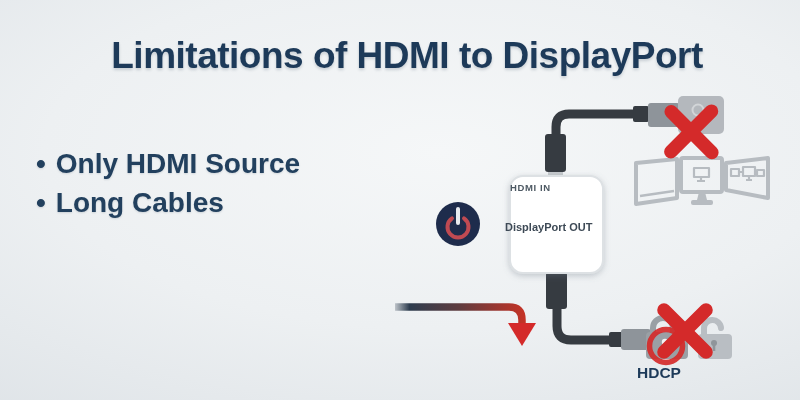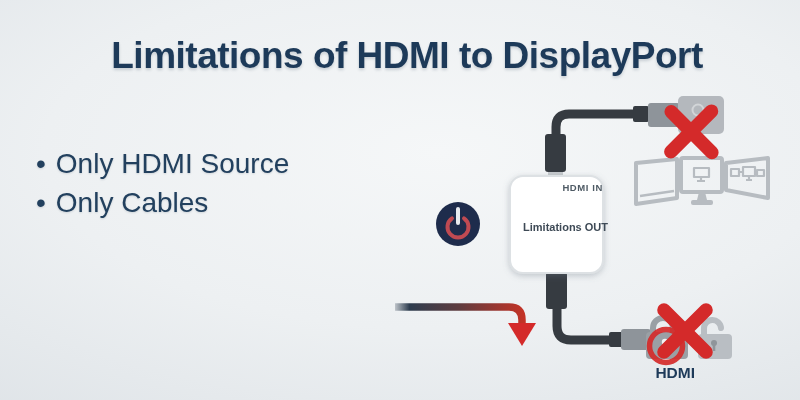--- a/index.html
+++ b/index.html
@@ -15,28 +15,28 @@
     position:absolute;top:28px;left:0;width:100%;
     text-align:center;
     font-size:37px;font-weight:bold;letter-spacing:-0.5px;
     color:var(--title_color);
     text-shadow:0 2px 3px rgba(30,50,70,.18);
     margin:7px;
   }
   .limitations{
     position:absolute;left:36px;top:144px;
     list-style:none;margin:0;padding:0;
-    font-size:28px;font-weight:normal;line-height:39px;
+    font-size:28px;font-weight:bold;line-height:39px;
     color:var(--bullet_color);
     text-shadow:0 1px 2px rgba(30,50,70,.15);
   }
   .limitations li{white-space:nowrap;}
   .limitations .marker{margin-right:10px;}
   .illustration{position:absolute;inset:0;}
-  .overlay-label{position:absolute;text-align:right;}
+  .overlay-label{position:absolute;text-align:left;}
   .lbl-hdmi-in{
     left:510px;top:182px;width:93px;
     font-size:9.5px;font-weight:600;letter-spacing:.6px;
     color:var(--port_in_color);
   }
   .lbl-dp-out{
     left:505px;top:221px;width:103px;
     font-size:11px;font-weight:600;
     color:var(--port_out_color);
   }
@@ -48,21 +48,21 @@
 </style>
 </head>
 <body>
 
 <div class="stage">
 
   <h1 class="title">Limitations of HDMI to DisplayPort</h1>
 
   <ul class="limitations">
     <li><span class="marker">•</span><span>Only HDMI Source</span></li>
-    <li><span class="marker">•</span><span>Only Cables</span></li>
+    <li><span class="marker">•</span><span>Long Cables</span></li>
   </ul>
 
   <svg class="illustration" viewBox="0 0 800 400" width="800" height="400">
     <defs>
       <linearGradient id="arrowGrad" gradientUnits="userSpaceOnUse" x1="394" y1="0" x2="523" y2="0">
         <stop offset="0" stop-color="#2e3d4f" stop-opacity="0.2"></stop>
         <stop offset="0.12" stop-color="#2e3d4f"></stop>
         <stop offset="0.5" stop-color="#5e3c3f"></stop>
         <stop offset="1" stop-color="#c23327"></stop>
       </linearGradient>
@@ -139,16 +139,16 @@
     </g>
 
     <g>
       <circle cx="458" cy="224" r="22" style="fill:var(--power_bg)"></circle>
       <path d="M 451.98,218.4 A 10.5,10.5 0 1 0 464.02,218.4" fill="none" style="stroke:var(--power_ring)" stroke-width="4" stroke-linecap="round"></path>
       <path d="M 458,209 V 223" style="stroke:var(--power_stem)" stroke-width="4" stroke-linecap="round"></path>
     </g>
   </svg>
 
   <div class="overlay-label lbl-hdmi-in">HDMI IN</div>
-  <div class="overlay-label lbl-dp-out">Limitations OUT</div>
-  <div class="overlay-label lbl-hdcp">HDMI</div>
+  <div class="overlay-label lbl-dp-out">DisplayPort OUT</div>
+  <div class="overlay-label lbl-hdcp">HDCP</div>
 
 </div>
 
 </body></html>

